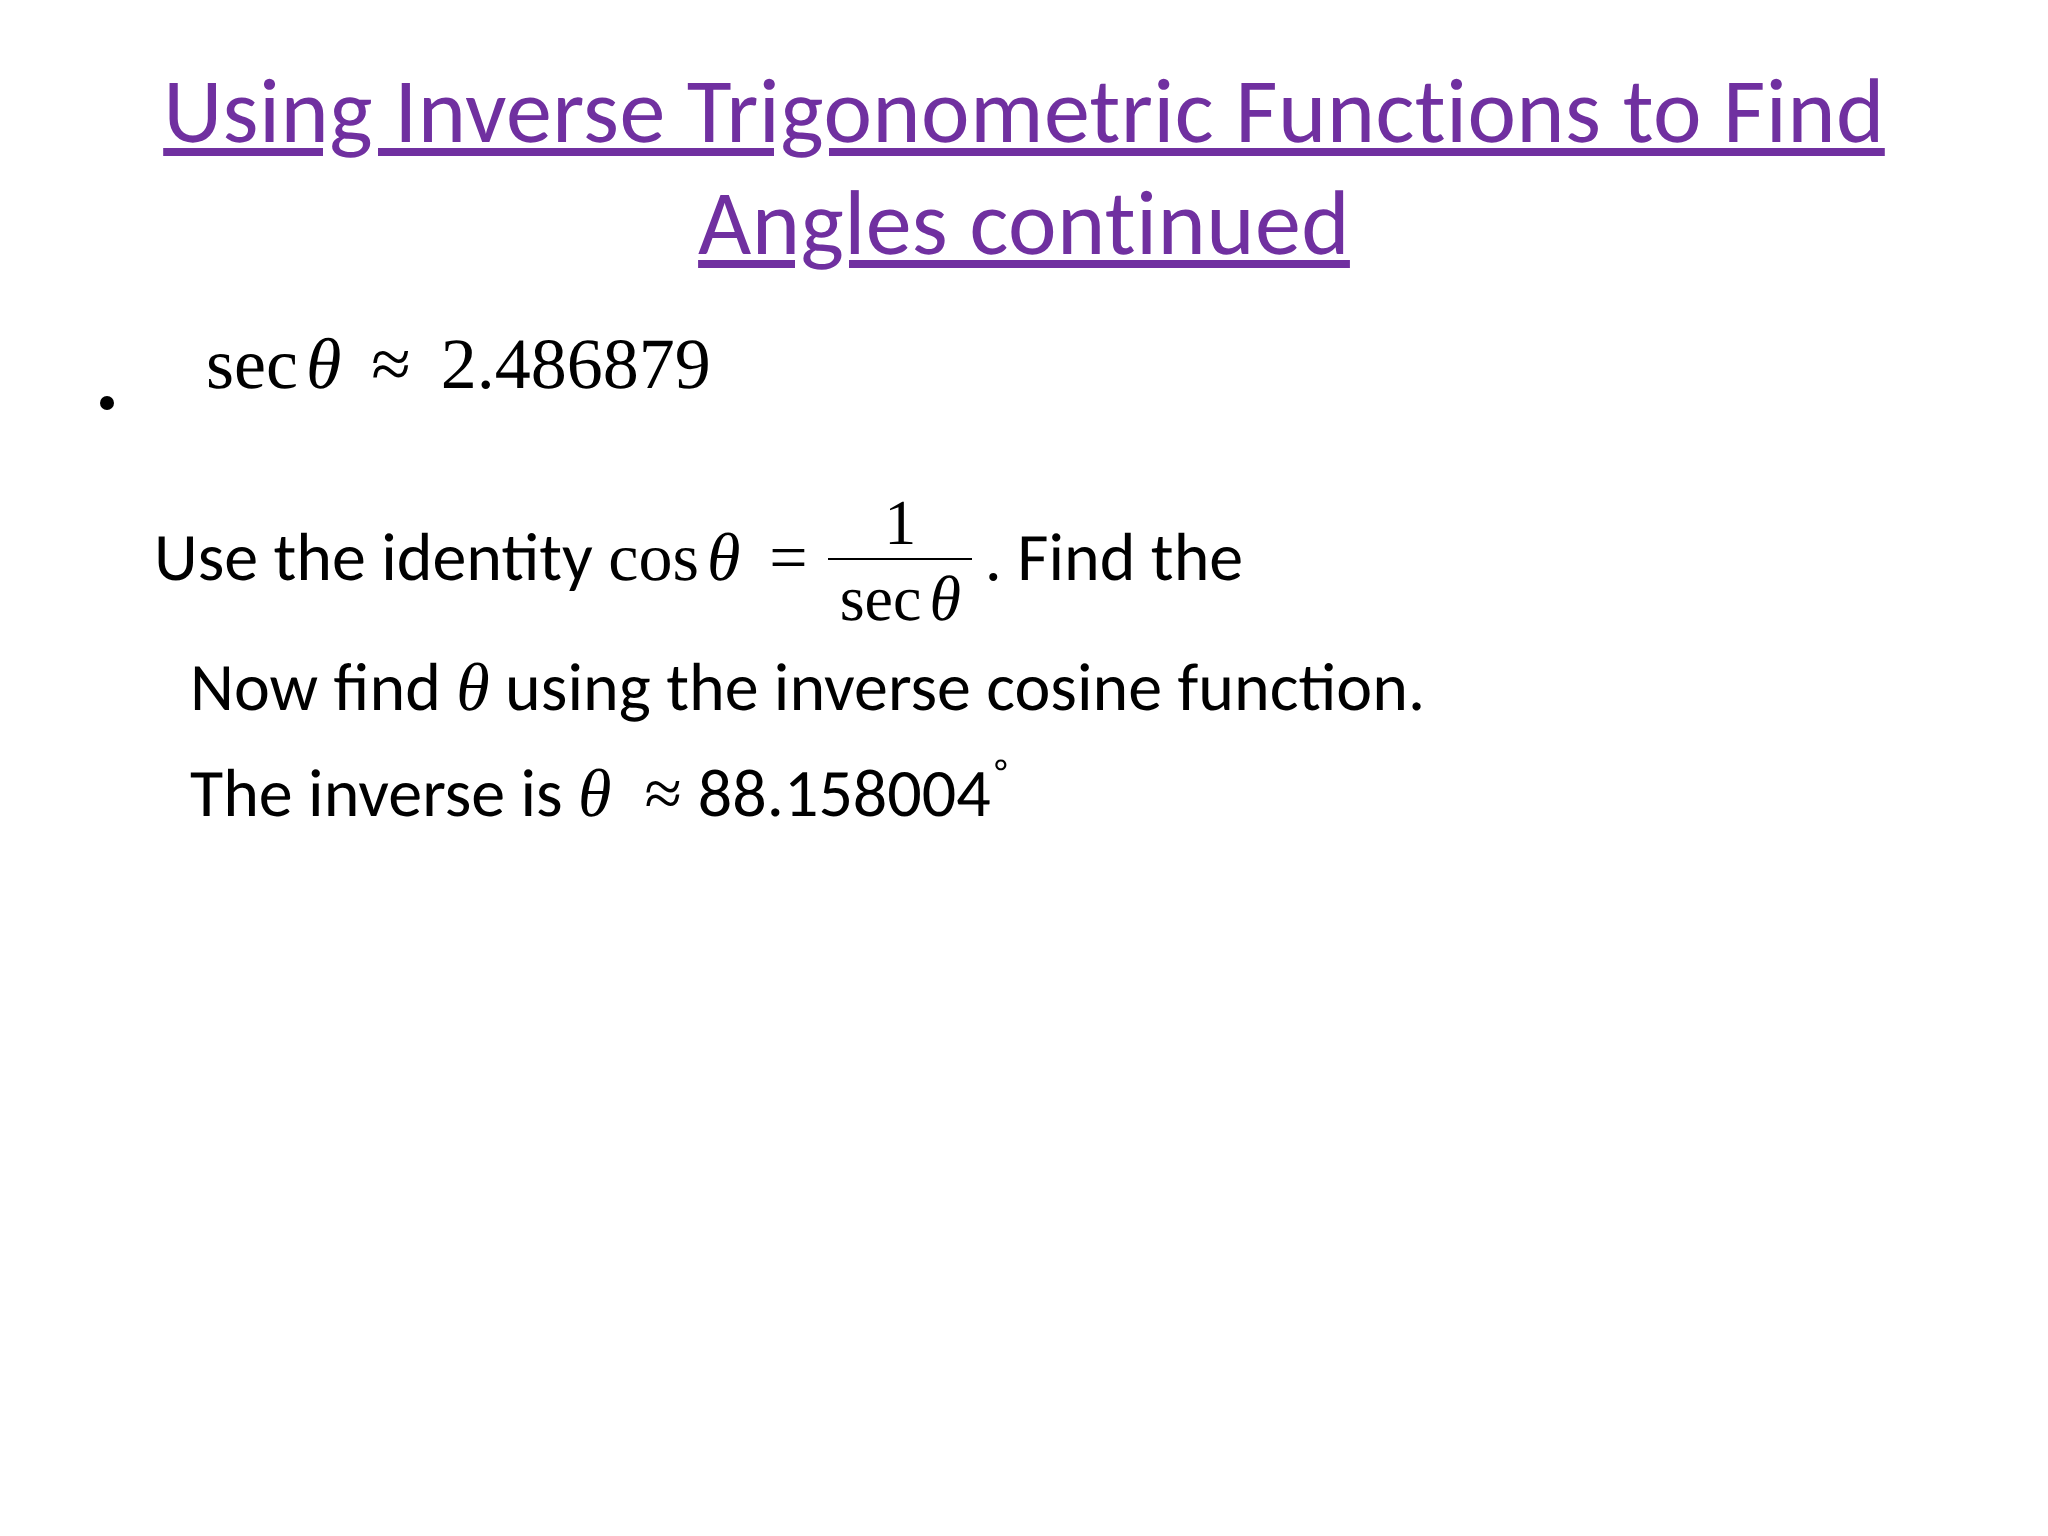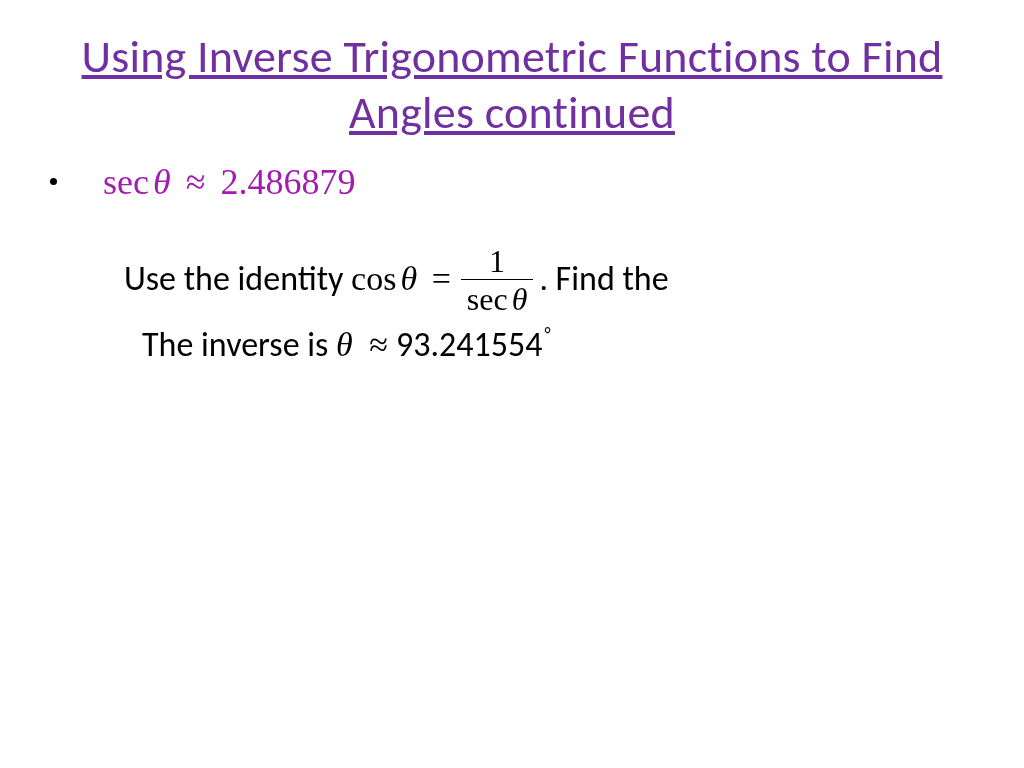--- a/index.html
+++ b/index.html
@@ -22,43 +22,43 @@
     text-align: center;
     text-decoration: underline;
     font-size: 46px;
     font-weight: 400;
     line-height: 1.22;
     margin: 0 0 20px 0;
     letter-spacing: 0.2px;
   }
   .bullet-row {
     display: flex;
-    align-items: flex-start;
+    align-items: flex-end;
     font-size: 36px;
-    color: #a21caf;
+    color: #000000;
     line-height: 1.25;
     margin-left: 4px;
   }
   .bullet-dot {
     width: 7px;
     height: 7px;
     background: #000;
     border-radius: 50%;
     margin-top: 18px;
     margin-right: 46px;
     flex-shrink: 0;
   }
   .math {
     font-family: "Times New Roman", Times, serif;
   }
   .block {
     font-size: 34px;
     color: #000;
     line-height: 1.55;
-    margin-left: 78px;
+    margin-left: 31px;
     margin-right: 20px;
   }
   .para1 { margin-top: 42px; }
   .first-line { padding-left: 0; }
   .rest-line { padding-left: 18px; }
   .para2 { margin-top: 2px; padding-left: 18px; }
   .frac {
     display: inline-flex;
     flex-direction: column;
     align-items: center;
@@ -104,18 +104,21 @@
           <span class="num">1</span>
           <span class="den">
             <span>sec</span><span class="sp"></span><span class="theta">θ</span>
           </span>
         </span><span style="margin-left:2px;">.</span></span><span> Find the</span>
     </div>
   </div>
 
   <div class="block para2">
     <div>
+      <span>Now find </span><span class="math theta">θ</span><span> using the inverse cosine function.</span>
+    </div>
+    <div>
       <span>The inverse is </span><span class="math"><span class="theta">θ</span>
-      <span style="margin:0 8px;">≈</span></span><span>93.241554</span><span class="deg">°</span>
+      <span style="margin:0 8px;">≈</span></span><span>88.158004</span><span class="deg">°</span>
     </div>
   </div>
 
 </div>
 
 </body></html>

